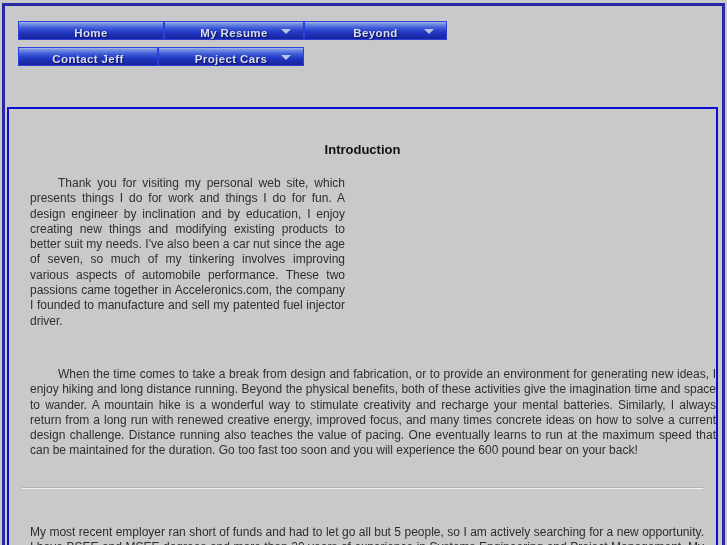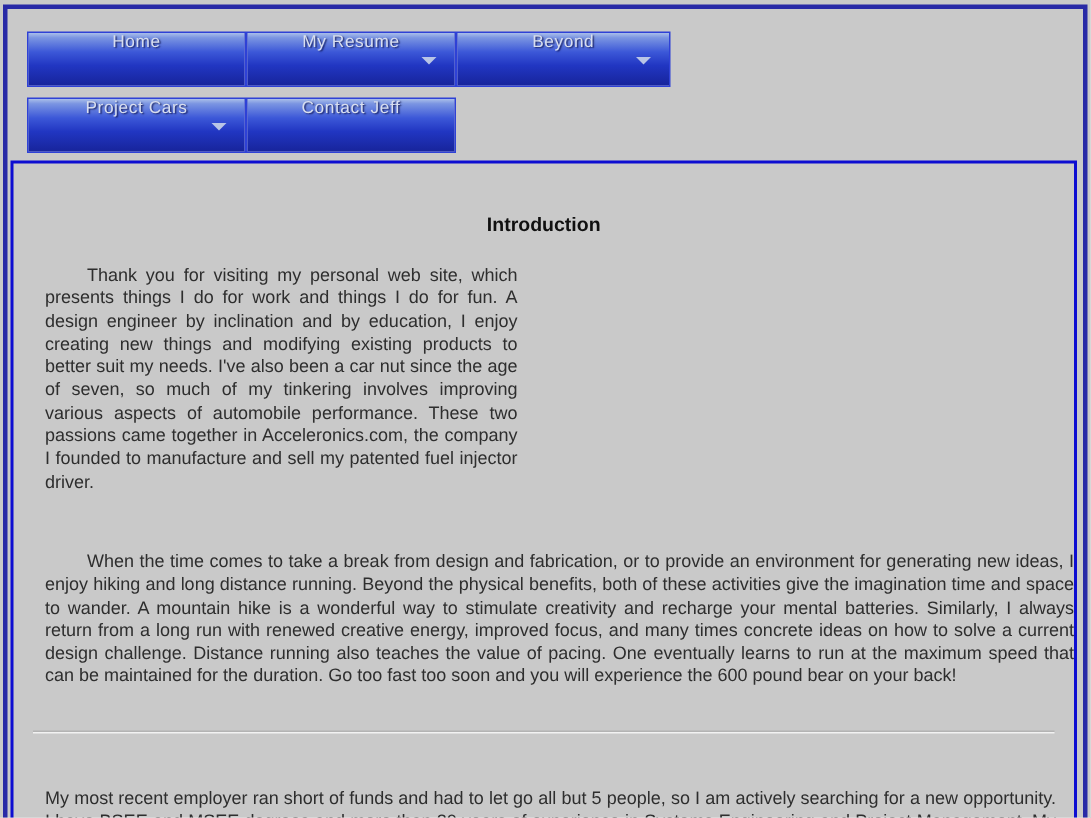--- a/index.html
+++ b/index.html
@@ -15,26 +15,26 @@
     position:absolute;left:2px;top:3px;
     width:717px;height:560px;
     border:3px solid #2829a6;
   }
   
   .nav{position:absolute;left:18px;top:21px;z-index:2;}
   .nav-row{display:flex;}
   .nav-row.second{margin-top:7px;}
   .nav-btn{
     box-sizing:border-box;
-    height:37px;
+    height:19px;
     border:1px solid #2e41d6;
     background:linear-gradient(180deg,#a9bee9 0%,#7b95e2 9%,#3c58d8 36%,#2136c2 62%,#17249b 100%);
     color:#d8deee;
-    font-size:11.5px;font-weight:normal;letter-spacing:.4px;
-    display:flex;align-items:flex-start;justify-content:center;
+    font-size:11.5px;font-weight:bold;letter-spacing:.4px;
+    display:flex;align-items:flex-end;justify-content:center;
     position:relative;
     text-shadow:1px 1px 1px rgba(8,12,70,.75);
     cursor:pointer;
   }
   .nav-btn .arrow{
     position:absolute;right:12px;top:50%;margin-top:-2px;
     width:0;height:0;
     border-left:5px solid transparent;
     border-right:5px solid transparent;
     border-top:5px solid #b9c5e6;
@@ -95,26 +95,26 @@
       <div class="nav-btn w2">
         <span>My Resume</span>
         <span class="arrow"></span>
       </div>
       <div class="nav-btn w4">
         <span>Beyond</span>
         <span class="arrow"></span>
       </div>
     </div>
     <div class="nav-row second">
+      <div class="nav-btn w2">
+        <span>Contact Jeff</span>
+      </div>
       <div class="nav-btn w1">
         <span>Project Cars</span>
         <span class="arrow"></span>
-      </div>
-      <div class="nav-btn w2">
-        <span>Contact Jeff</span>
       </div>
     </div>
   </div>
 
   <div class="content-box">
 
     <h3 class="section-heading intro-heading">Introduction</h3>
 
     <div class="columns">
       <p class="body-text indented col-left">Thank you for visiting my personal web site, which presents things I do for work and things I do for fun.  A design engineer by inclination and by education, I enjoy creating new things and modifying existing products to better suit my needs.  I've also been a car nut since the age of seven, so much of my tinkering involves improving various aspects of automobile performance.  These two passions came together in Acceleronics.com, the company I founded to manufacture and sell my patented fuel injector driver.</p>

